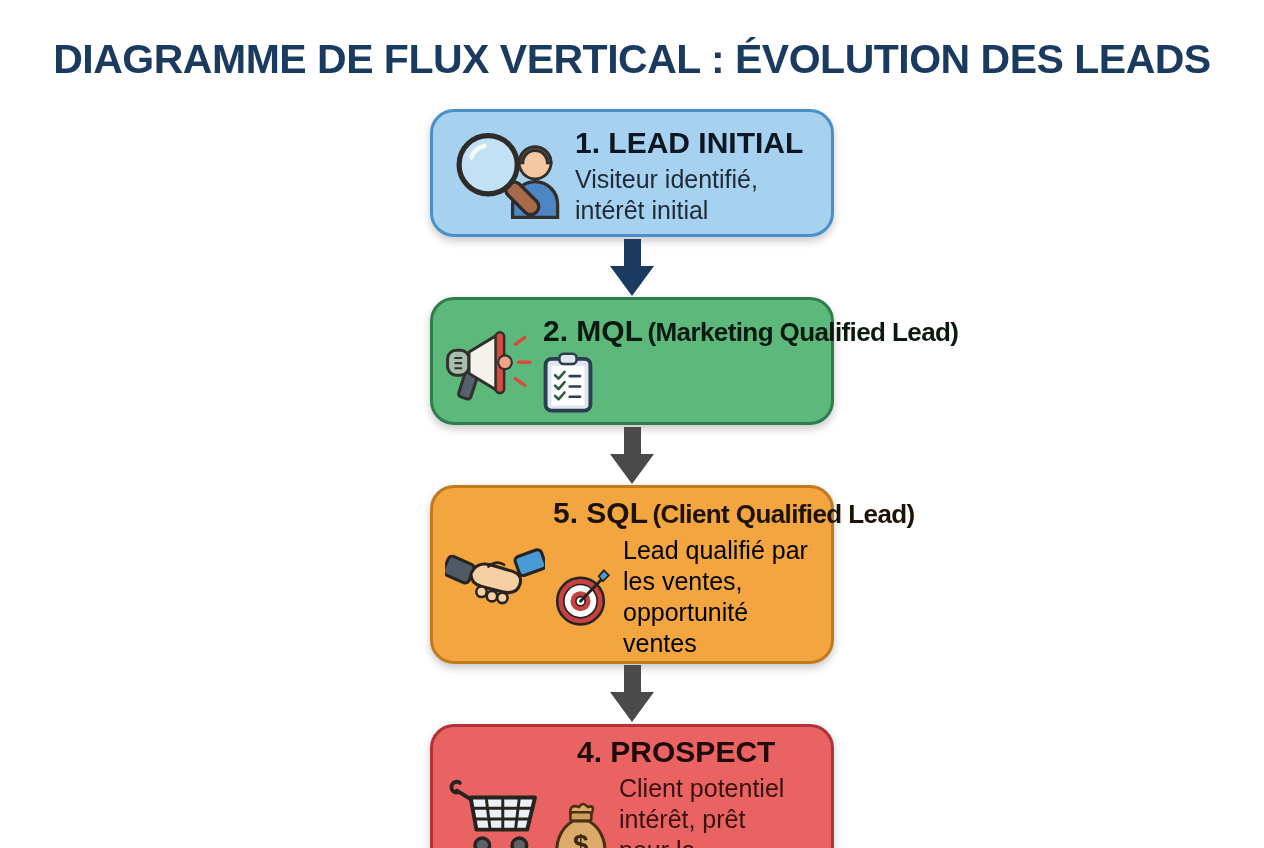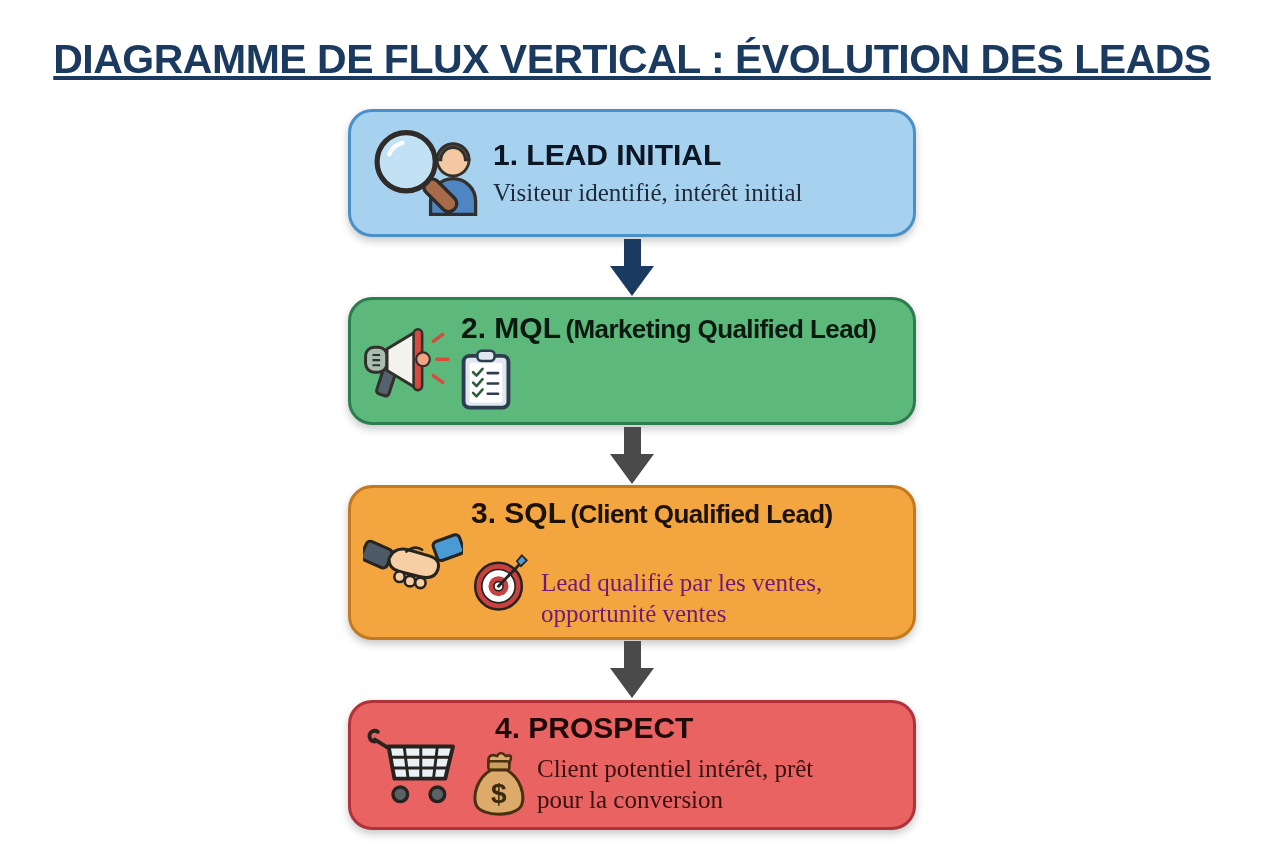--- a/index.html
+++ b/index.html
@@ -6,45 +6,44 @@
   body{
     width:1264px;height:848px;background:#ffffff;overflow:hidden;
     font-family:"Liberation Sans","DejaVu Sans",sans-serif;
     -webkit-font-smoothing:antialiased;
   }
   .page-title{
     margin:36px 20px 26px 20px;
     text-align:center;
     font-size:41px;font-weight:800;letter-spacing:-0.5px;
     white-space:nowrap;
-    text-decoration:underline;
   }
   .flow{
     width:488px;margin:0 auto;
     display:flex;flex-direction:column;align-items:center;
   }
   .stage{
     box-sizing:border-box;
-    width:568px;min-height:128px;
+    width:404px;min-height:128px;
     border:3px solid #000;border-radius:24px;
     display:flex;align-items:center;
-    padding:8px 16px 8px 12px;
+    padding:8px 16px 2px 12px;
     box-shadow:0 4px 9px rgba(0,0,0,0.22);
   }
   .main-icon{flex:none;display:flex;align-items:center;justify-content:center;margin-right:8px;}
   .content{flex:1;min-width:0;}
   .stage-title{
     font-weight:800;color:#0d1624;line-height:1.15;
     white-space:nowrap;
   }
   .t-num{font-size:30px;}
   .t-paren{font-size:26px;letter-spacing:-0.6px;}
   .desc-row{display:flex;align-items:center;margin-top:4px;}
   .sub-icon{flex:none;display:flex;align-items:center;justify-content:center;margin-right:10px;}
-  .desc{font-size:25px;line-height:1.24;font-family:Liberation Serif, serif;}
+  .desc{font-size:25px;line-height:1.24;}
   .desc span{display:block;}
   .arrow{
     height:60px;display:flex;flex-direction:column;align-items:center;justify-content:center;
   }
   .arrow .shaft{width:17px;height:27px;}
   .arrow .head{
     width:0;height:0;
     border-left:22px solid transparent;
     border-right:22px solid transparent;
     border-top:30px solid #000;
@@ -127,33 +126,33 @@
         <rect x="0" y="18" width="32" height="23" rx="5" transform="rotate(24 16 29)" fill="#4E5A66" stroke="#27241F" stroke-width="3.5"></rect>
         <rect x="82" y="10" width="32" height="23" rx="5" transform="rotate(-20 98 21)" fill="#4A9AD6" stroke="#27241F" stroke-width="3.5"></rect>
         <path d="M30,34 Q36,20 52,24 L76,31 Q90,35 86,47 Q82,59 66,55 L42,49 Q29,45 30,34 Z" fill="#F6CFA4" stroke="#27241F" stroke-width="3.5" stroke-linejoin="round"></path>
         <circle cx="42" cy="55" r="6" fill="#F6CFA4" stroke="#27241F" stroke-width="3"></circle>
         <circle cx="54" cy="60" r="6" fill="#F6CFA4" stroke="#27241F" stroke-width="3"></circle>
         <circle cx="66" cy="62" r="6" fill="#F6CFA4" stroke="#27241F" stroke-width="3"></circle>
         <path d="M50,26 Q60,18 68,24" fill="none" stroke="#27241F" stroke-width="3" stroke-linecap="round"></path>
       </svg>
     </span>
     <div class="content">
-      <div class="stage-title" style="color: rgb(28, 18, 6);"><span class="t-num">3. SQL</span> <span class="t-paren">(Client Qualified Lead)</span></div>
+      <div class="stage-title" style="color: rgb(28, 18, 6);"><span class="t-num">5. SQL</span> <span class="t-paren">(Client Qualified Lead)</span></div>
       <div class="desc-row">
         <span class="sub-icon">
           <svg width="60" height="60" viewBox="0 0 72 72">
             <circle cx="33" cy="41" r="28" fill="#C94040" stroke="#27241F" stroke-width="3"></circle>
             <circle cx="33" cy="41" r="20" fill="#FFFFFF" stroke="#27241F" stroke-width="2"></circle>
             <circle cx="33" cy="41" r="12" fill="#C94040"></circle>
             <circle cx="33" cy="41" r="5.5" fill="#FFFFFF" stroke="#27241F" stroke-width="2"></circle>
             <path d="M33,41 L59,14" stroke="#27241F" stroke-width="3.5" stroke-linecap="round"></path>
             <polygon points="55,11 61,4 67,10 60,17" fill="#4A9AD6" stroke="#27241F" stroke-width="2"></polygon>
           </svg>
         </span>
-        <div class="desc" style="color: #701a75; margin-top: 32px;">
+        <div class="desc" style="color: #000000;">
             <span>Lead qualifié par les ventes,</span>
             <span>opportunité ventes</span>
           </div>
       </div>
     </div>
   </div>
 
   <div class="arrow">
     <div class="shaft" style="background: rgb(74, 74, 74);"></div>
       <div class="head" style="border-top-color: rgb(74, 74, 74);"></div>

